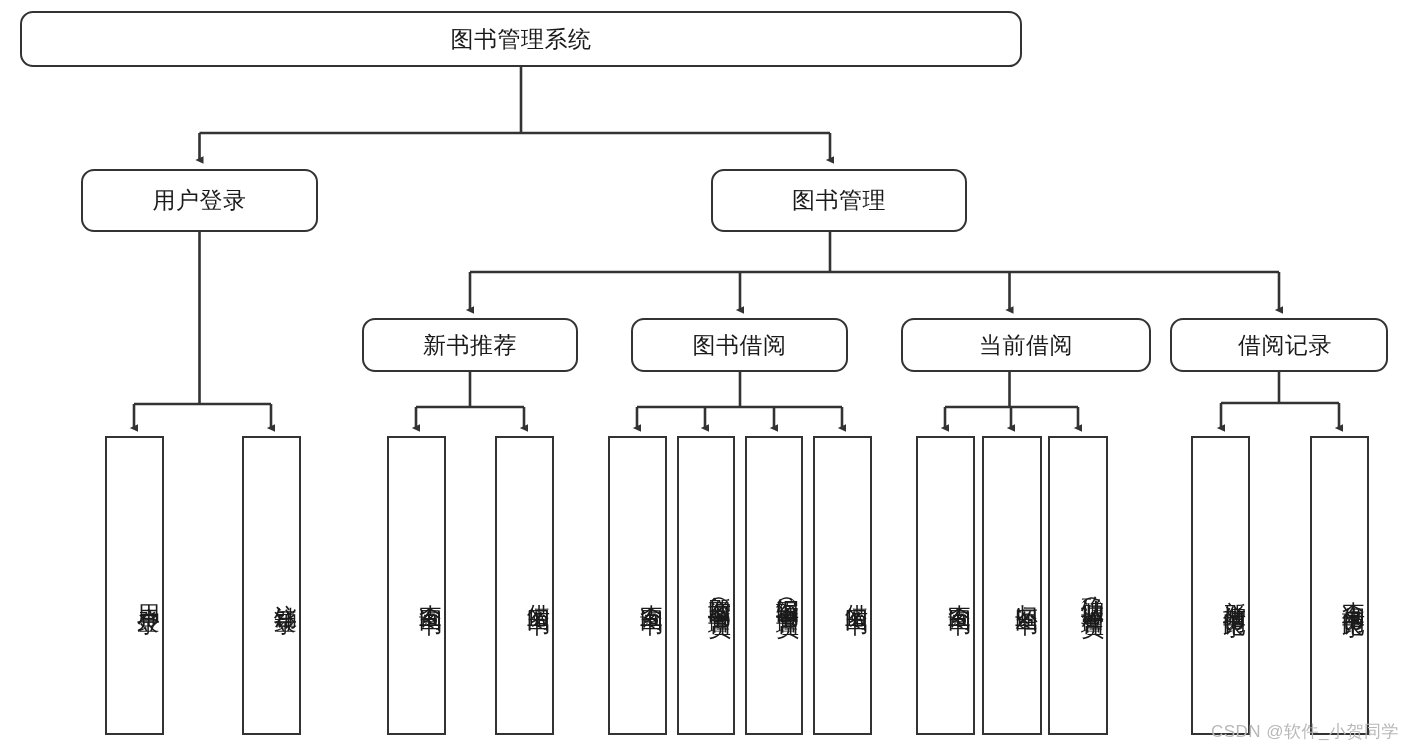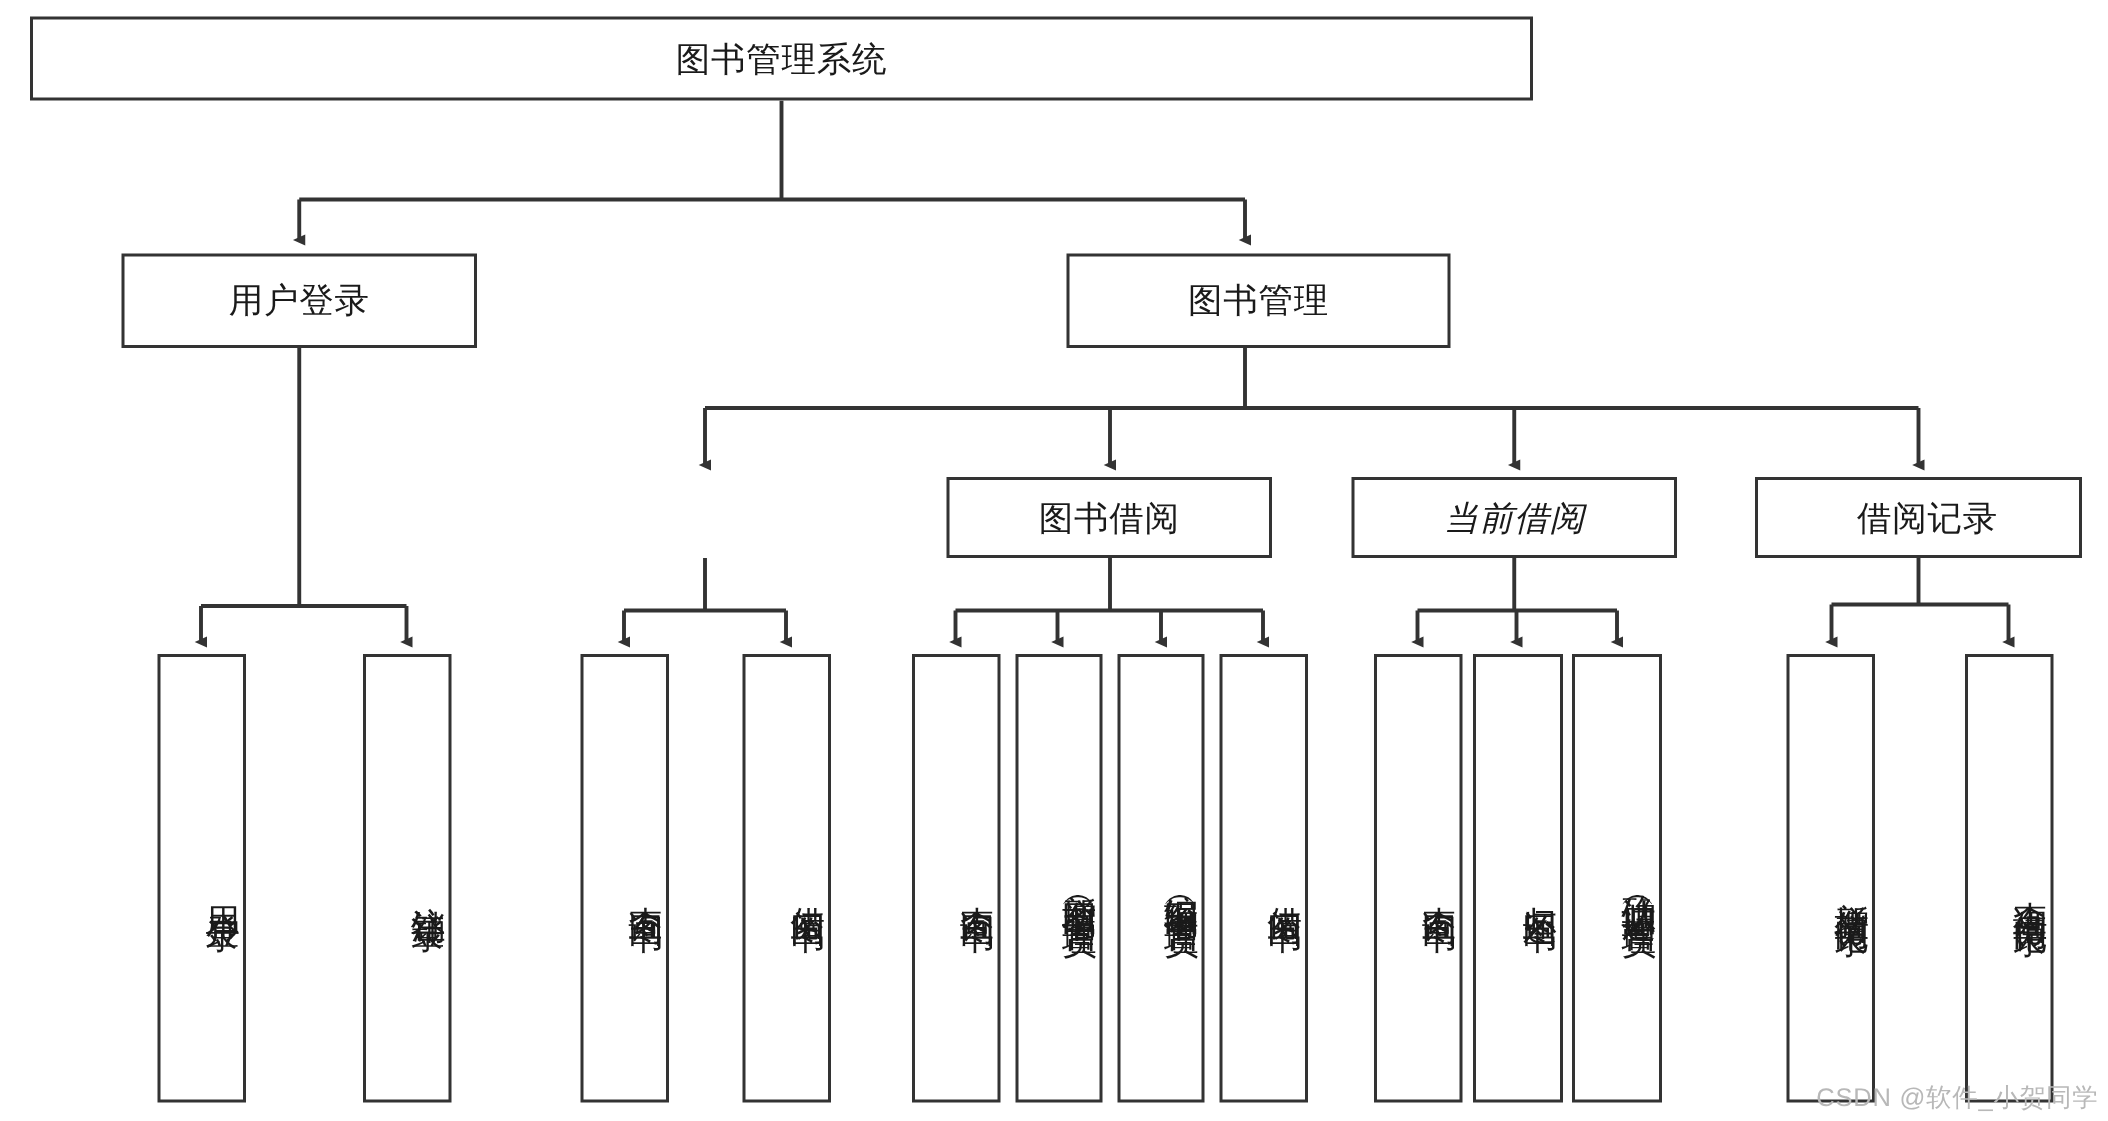--- a/index.html
+++ b/index.html
@@ -24,20 +24,21 @@
     background: #ffffff;
     display: flex;
     align-items: center;
     justify-content: center;
     color: #1a1a1a;
   }
   .node-h {
     font-size: 23px;
     letter-spacing: 0.5px;
     white-space: nowrap;
+    border-radius: 13px;
   }
   .node-v {
     writing-mode: vertical-rl;
     text-orientation: upright;
     font-size: 23px;
     letter-spacing: 3px;
     line-height: 1.18;
     padding-top: 12px;
     align-items: flex-start;
     justify-content: center;
@@ -114,22 +115,23 @@
       <path d="M1221,403 L1221,428" marker-end="url(#arw)"></path>
       <path d="M1339,403 L1339,428" marker-end="url(#arw)"></path>
     </g>
   </svg>
 
   <div class="node node-h" style="left:20px; top:11px; width:1002px; height:56px;">图书管理系统</div>
 
   <div class="node node-h" style="left:81px; top:169px; width:237px; height:63px;">用户登录</div>
   <div class="node node-h" style="left:711px; top:169px; width:256px; height:63px;">图书管理</div>
 
+  <div class="node node-h" style="left:362px; top:318px; width:216px; height:54px;">新书推荐</div>
   <div class="node node-h" style="left:631px; top:318px; width:217px; height:54px;">图书借阅</div>
-  <div class="node node-h" style="left:901px; top:318px; width:217px; height:54px;font-style:italic;">当前借阅</div>
+  <div class="node node-h" style="left:901px; top:318px; width:250px; height:54px;">当前借阅</div>
   <div class="node node-h" style="left:1170px; top:318px; width:218px; height:54px;padding-left:12px;">借阅记录</div>
 
   <div class="node node-v" style="left:105px; top:436px; width:59px; height:299px;">用户登录</div>
   <div class="node node-v" style="left:242px; top:436px; width:59px; height:299px;">注销登录</div>
 
   <div class="node node-v" style="left:387px; top:436px; width:59px; height:299px;">查询图书</div>
   <div class="node node-v" style="left:495px; top:436px; width:59px; height:299px;">借阅图书</div>
 
   <div class="node node-v" style="left:608px; top:436px; width:59px; height:299px;">查询图书</div>
   <div class="node node-v" style="left:677px; top:436px; width:58px; height:299px;">新增图书（管理员）</div>

